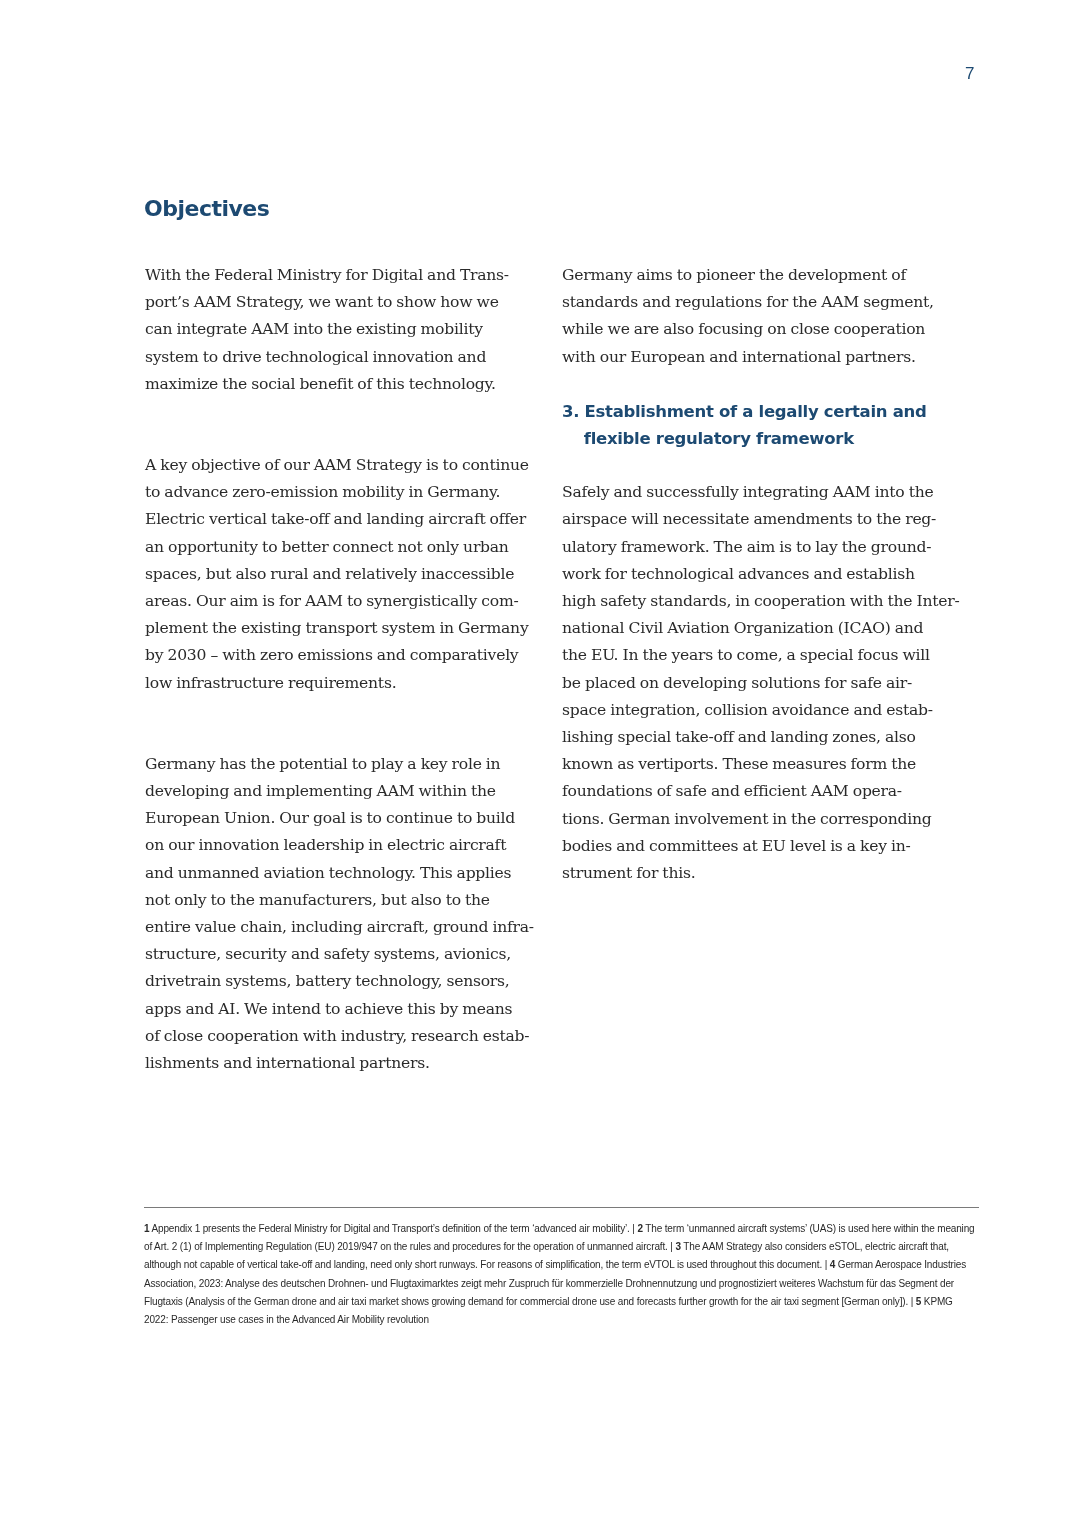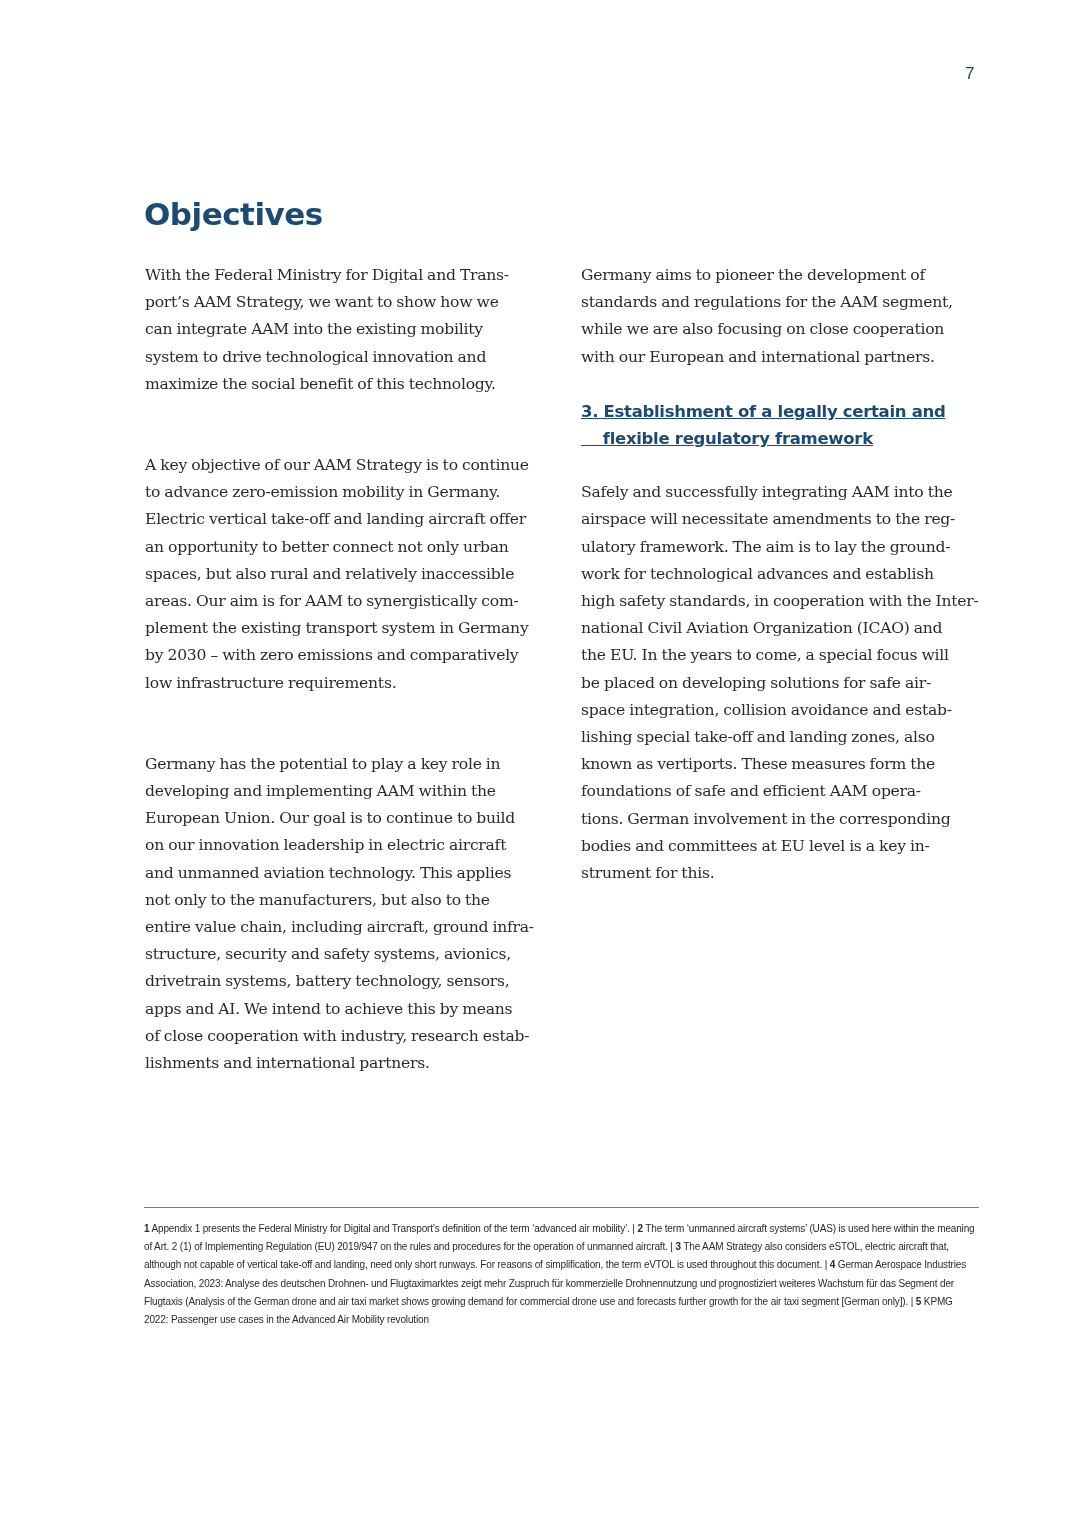--- a/index.html
+++ b/index.html
@@ -23,49 +23,48 @@
       font-size: 17px;
       color: #1d4a72;
     }
     .page-title {
       position: absolute;
       left: 144px;
       top: 196px;
       margin: 0;
       font-family: "DejaVu Sans", "Liberation Sans", sans-serif;
       font-weight: bold;
-      font-size: 31px;
+      font-size: 22px;
       letter-spacing: -0.5px;
       color: #1d4a72;
     }
     .column {
       position: absolute;
       top: 262px;
       width: 400px;
     }
     .col-left { left: 145px; }
-    .col-right { left: 581px; }
+    .col-right { left: 562px; }
     .para {
       margin: 0;
       font-size: 15.6px;
       line-height: 27.2px;
       letter-spacing: -0.25px;
       word-spacing: -0.5px;
       white-space: pre-line;
     }
     .section-heading {
       margin: 0;
       font-family: "DejaVu Sans", "Liberation Sans", sans-serif;
       font-weight: bold;
       font-size: 16.5px;
       line-height: 27.2px;
       letter-spacing: -0.3px;
       color: #1d4a72;
       white-space: pre-line;
-      text-decoration: underline;
     }
     .gap-sm { height: 27px; }
     .gap-md { height: 27px; }
     .footnote-rule {
       position: absolute;
       left: 144px;
       top: 1207px;
       width: 835px;
       height: 0;
       border-top: 1.5px solid #7a7a7a;

